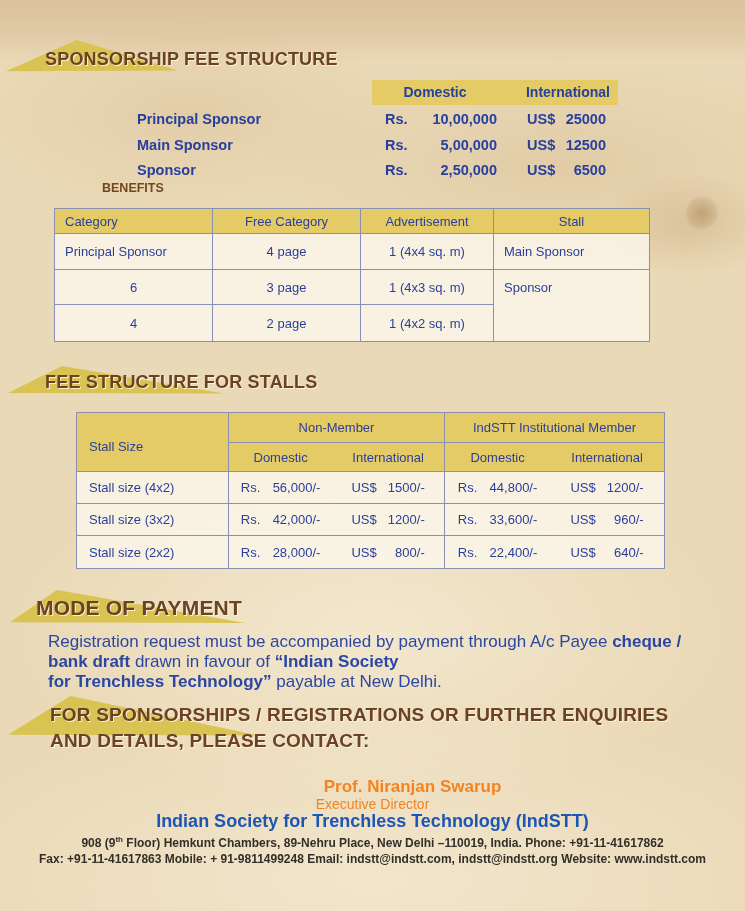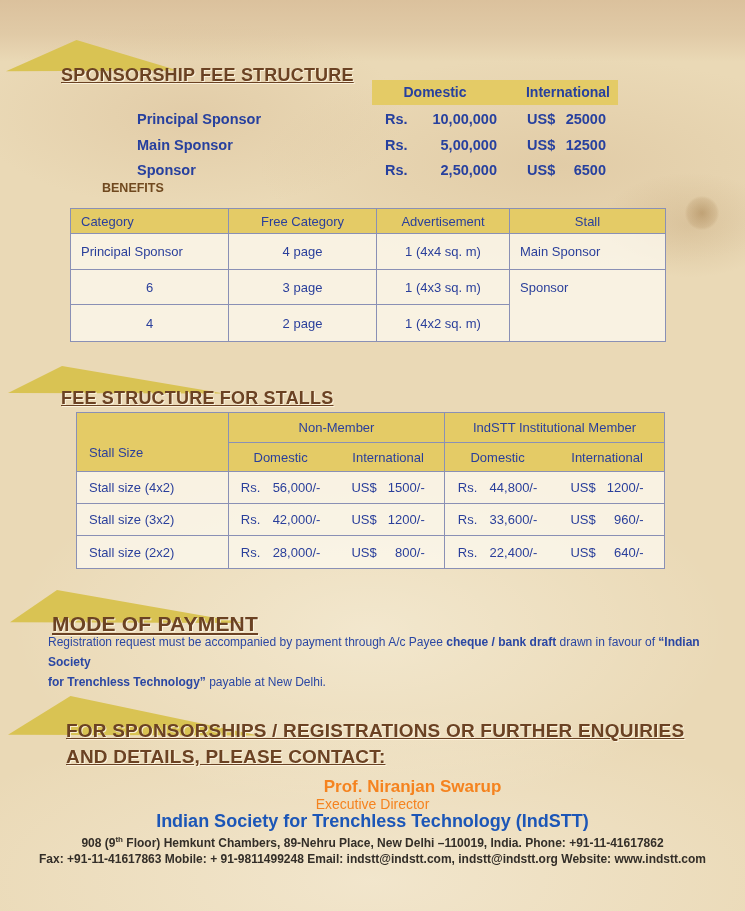--- a/index.html
+++ b/index.html
@@ -16,76 +16,76 @@
       radial-gradient(ellipse 480px 240px at 370px 630px, rgba(255,252,240,.40), rgba(255,252,240,0) 75%),
       radial-gradient(ellipse 600px 220px at 372px 880px, rgba(248,240,222,.55), rgba(248,240,222,0) 78%);
   }
   
   .wedge{position:absolute;background:#d9c353;}
   .w1{left:6px;top:40px;width:172px;height:34px;clip-path:polygon(0 92%,41% 0,100% 90%);}
   .w2{left:8px;top:366px;width:216px;height:30px;clip-path:polygon(0 90%,25% 0,100% 92%);}
   .w3{left:10px;top:590px;width:235px;height:35px;clip-path:polygon(0 92%,20% 0,100% 94%);}
   .w4{left:8px;top:696px;width:250px;height:42px;clip-path:polygon(0 92%,25% 0,100% 94%);}
   
-  .head{position:absolute;margin:16px;color:#6b4223;font-weight:bold;font-size:18px;
-        letter-spacing:.2px;text-shadow:1px 1px 0 rgba(255,248,228,.85);white-space:nowrap;text-decoration:underline;}
+  .head{position:absolute;margin:0;color:#6b4223;font-weight:bold;font-size:18px;
+        letter-spacing:.2px;text-shadow:1px 1px 0 rgba(255,248,228,.85);white-space:nowrap;}
   .h1pos{left:45px;top:49px;}
   .h2pos{left:45px;top:372px;}
   .h3pos{left:36px;top:596px;font-size:21px;}
   .h4pos{left:50px;top:702px;font-size:19px;line-height:26px;}
   
   .fee-band{position:absolute;left:372px;top:80px;width:246px;height:25px;background:#e4cb66;}
   .fee-band span{position:absolute;top:0;line-height:25px;text-align:center;
                  color:#27409e;font-weight:bold;font-size:14px;}
   .bd{left:8px;width:110px;}
   .bi{left:150px;width:92px;}
   .fee-row{position:absolute;left:0;width:745px;height:21px;color:#27409e;font-weight:bold;font-size:14.5px;line-height:21px;}
   .fr1{top:109px;} .fr2{top:135px;} .fr3{top:160px;}
   .fee-row .fl{position:absolute;left:137px;}
   .fee-row .frs{position:absolute;left:385px;width:112px;display:flex;justify-content:space-between;}
   .fee-row .fus{position:absolute;left:527px;width:79px;display:flex;justify-content:space-between;}
   
   .bt-label{position:absolute;left:74px;top:181px;color:#70491f;font-weight:bold;font-size:12.5px;padding-left:28px;}
-  .btable{position:absolute;left:70px;top:208px;width:596px;border:1px solid #8a90b5;
+  .btable{position:absolute;left:54px;top:208px;width:596px;border:1px solid #8a90b5;
           display:grid;grid-template-columns:158px 148px 133px 155px;grid-template-rows:25px 36px 35px 36px;
           background:rgba(252,248,238,.78);box-sizing:border-box;color:#2a3f9b;font-size:13px;}
   .btable>div{border-right:1px solid #8a90b5;border-bottom:1px solid #8a90b5;
           display:flex;align-items:center;justify-content:center;box-sizing:border-box;}
   .btable>div:nth-child(4n){border-right:none;}
   .btable>div:nth-last-child(-n+4){border-bottom:none;}
   .btable .bh{background:#e4cb66;}
   .btable .c0{justify-content:flex-start;padding-left:10px;}
   
   .stable{position:absolute;left:76px;top:412px;width:589px;border:1px solid #8a90b5;
           display:grid;grid-template-columns:152px 216px 219px;grid-template-rows:30px 29px 32px 32px 32px;
           background:rgba(252,248,238,.78);box-sizing:border-box;color:#2a3f9b;font-size:13px;}
   .stable>div{box-sizing:border-box;}
   .st-corner{grid-column:1;grid-row:1/3;background:#e4cb66;border-right:1px solid #8a90b5;
-             border-bottom:1px solid #8a90b5;display:flex;align-items:flex-end;padding:0 0 11px 12px;}
+             border-bottom:1px solid #8a90b5;display:flex;align-items:flex-end;padding:0 0 17px 12px;}
   .st-g{background:#e4cb66;border-bottom:1px solid #8a90b5;display:flex;align-items:center;justify-content:center;}
   .g1{grid-column:2;grid-row:1;border-right:1px solid #8a90b5;}
   .g2{grid-column:3;grid-row:1;}
   .st-sub{background:#e4cb66;border-bottom:1px solid #8a90b5;display:flex;align-items:center;}
   .s1{grid-column:2;grid-row:2;border-right:1px solid #8a90b5;}
   .s2{grid-column:3;grid-row:2;}
   .st-sub span{display:block;text-align:center;}
   .st-sub span:first-child{width:48%;}
   .st-sub span:last-child{width:52%;}
   .st-lab{border-right:1px solid #8a90b5;border-bottom:1px solid #8a90b5;display:flex;align-items:center;padding-left:12px;}
   .st-block{border-bottom:1px solid #8a90b5;display:flex;align-items:center;}
   .st-block.mid{border-right:1px solid #8a90b5;}
   .stable>div:nth-last-child(-n+3){border-bottom:none;}
   .m{display:flex;align-items:center;justify-content:center;gap:6px;}
   .st-block .m:first-child{width:48%;}
   .st-block .m:last-child{width:52%;}
   .m .a{text-align:right;}
   .m.rs .a{min-width:54px;}
   .m.us .a{min-width:42px;text-align:right;}
   
-  .pay-text{position:absolute;left:48px;top:632px;width:672px;color:#2b47a3;font-size:12px;line-height:20px;}
+  .pay-text{position:absolute;left:48px;top:632px;width:672px;color:#2b47a3;font-size:17px;line-height:20px;}
   
   .cline{position:absolute;left:0;width:745px;text-align:center;}
   .cname{top:777px;color:#f5831f;font-weight:bold;font-size:17px;margin-left:40px;}
   .ctitle{top:796px;color:#f5831f;font-size:14px;}
   .corg{top:811px;color:#1c56b7;font-weight:bold;font-size:18px;}
   .caddr{color:#332e28;font-weight:bold;font-size:12px;}
   .ca1{top:835px;} .ca2{top:852px;}
   .caddr sup{font-size:8px;}
 </style>
 </head>

